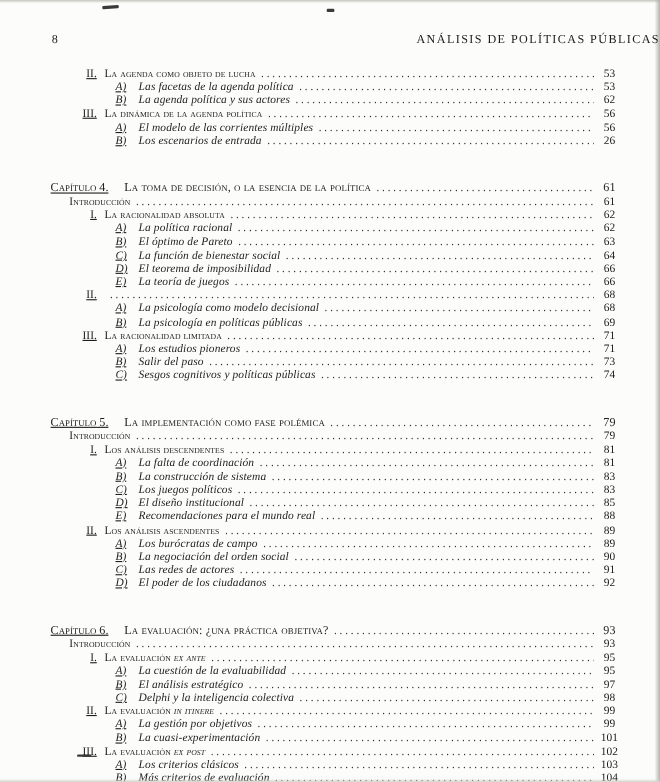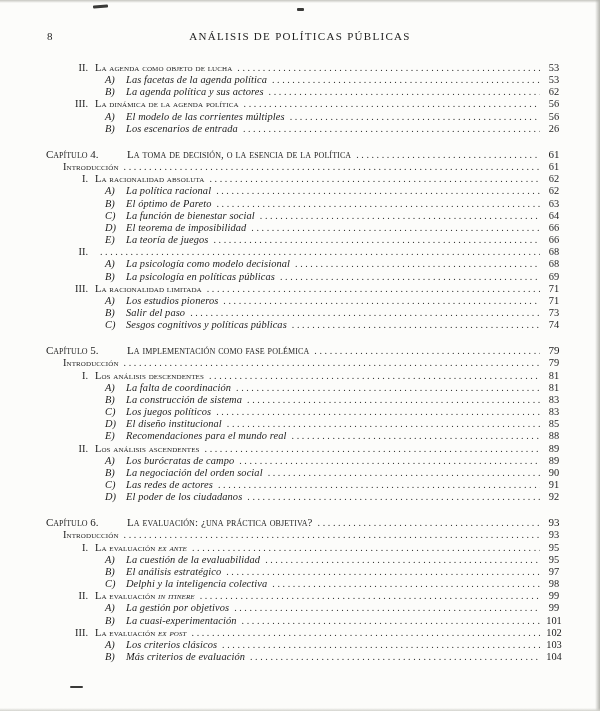--- a/index.html
+++ b/index.html
@@ -13,42 +13,42 @@
                 background:linear-gradient(to left,#b3b3ad,rgba(255,255,255,0)); }
   .edge-bottom{ position:absolute; bottom:0; left:0; right:0; height:3px;
                 background:linear-gradient(to top,#d3d3cd,rgba(255,255,255,0)); }
   .artifact { position:absolute; background:#3a3a38; border-radius:1px; }
   .a1 { left:93px;  top:5px;   width:15px; height:3px; transform:rotate(-4deg); }
   .a2 { left:297px; top:8px;   width:7px;  height:3px; }
   .a3 { left:70px;  top:686px; width:13px; height:2px; }
 
   .running-head { position:relative; padding-top:30px; height:46px; font-size:10.5px; }
   .pagenum   { position:absolute; left:47px; top:30px; font-size:11px; }
-  .booktitle { display:block; text-align:center; letter-spacing:1.3px;
+  .booktitle { display:block; text-align:right; letter-spacing:1.3px;
                font-variant:small-caps; font-size:11px; }
 
   .toc { margin:16px 35px 0 46px; }
   .row { display:flex; align-items:baseline; font-size:10.4px; line-height:12.15px;
          white-space:nowrap; }
-  .row .label { flex:none; }
+  .row .label { flex:none;text-decoration:underline; }
   .row .text  { flex:none; letter-spacing:0.1px; }
   .leader { flex:1 1 auto; overflow:hidden; white-space:nowrap;
             margin:0 3px 0 5px; min-width:8px; }
   .leader::after {
     content:"....................................................................................................................................................................";
     font-size:10px; letter-spacing:2.6px; color:#2e2e2c; font-style:normal; }
   .page-no { flex:none; min-width:22px; text-align:center; font-style:normal; }
 
   .roman .label { width:42px; text-align:right; margin-right:7px; }
   .roman .text, .intro .text, .chapter .text, .chapter .label { font-variant:small-caps; }
   .intro { padding-left:17px; }
   .letter { padding-left:59px; font-style:italic; }
   .letter .label { width:21px; }
   .chapter { font-size:11px; }
-  .chapter .label { width:81px; }
+  .chapter .label { width:67px;margin-top:17px; }
   .gap { margin-top:13px; }
 </style>
 </head>
 <body>
 
 <div class="page">
   <div class="edge-top"></div>
   <div class="edge-right"></div>
   <div class="edge-bottom"></div>
   <div class="artifact a1"></div>

